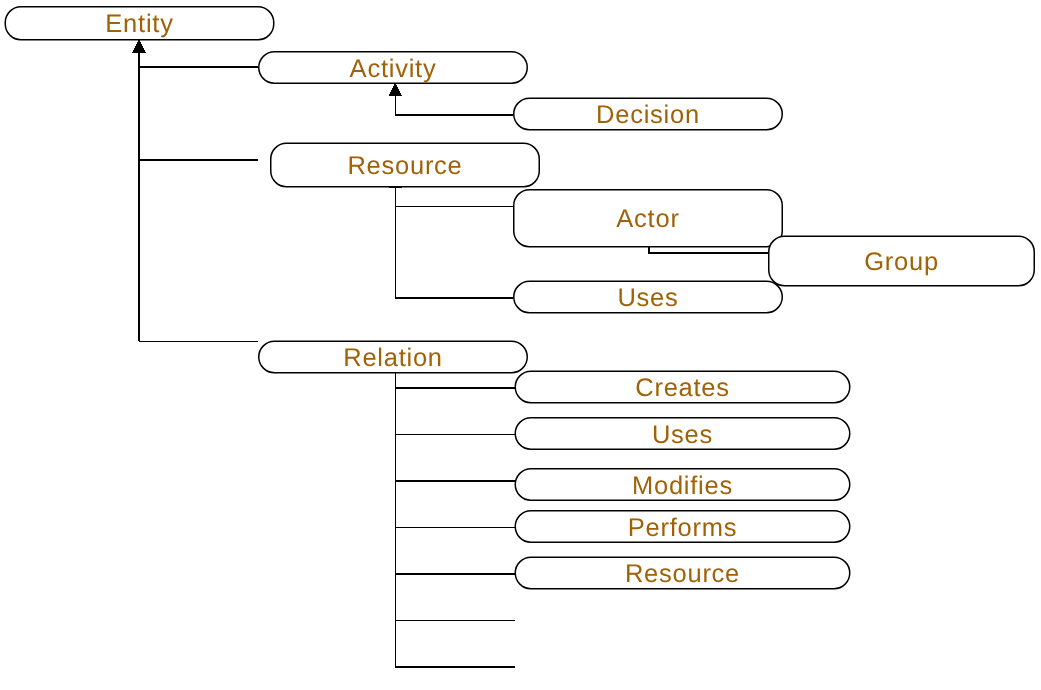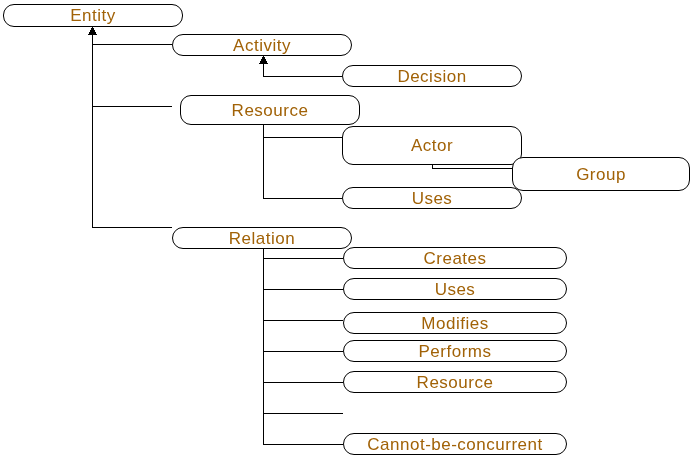--- a/index.html
+++ b/index.html
@@ -84,15 +84,14 @@
 
   <div class="node" style="left:343px; top:247px; width:224px; height:22px">Creates</div>
 
   <div class="node" style="left:343px; top:312px; width:224px; height:22px">Modifies</div>
 
   <div class="node" style="left:343px; top:340px; width:224px; height:22px">Performs</div>
 
   <div class="node" style="left:343px; top:371px; width:224px; height:22px">Resource</div>
 
 
-  <div class="node" style="left:343px; top:433px; width:224px; height:22px">Cannot-be-concurrent</div>
 
 </div>
 
 </body></html>

